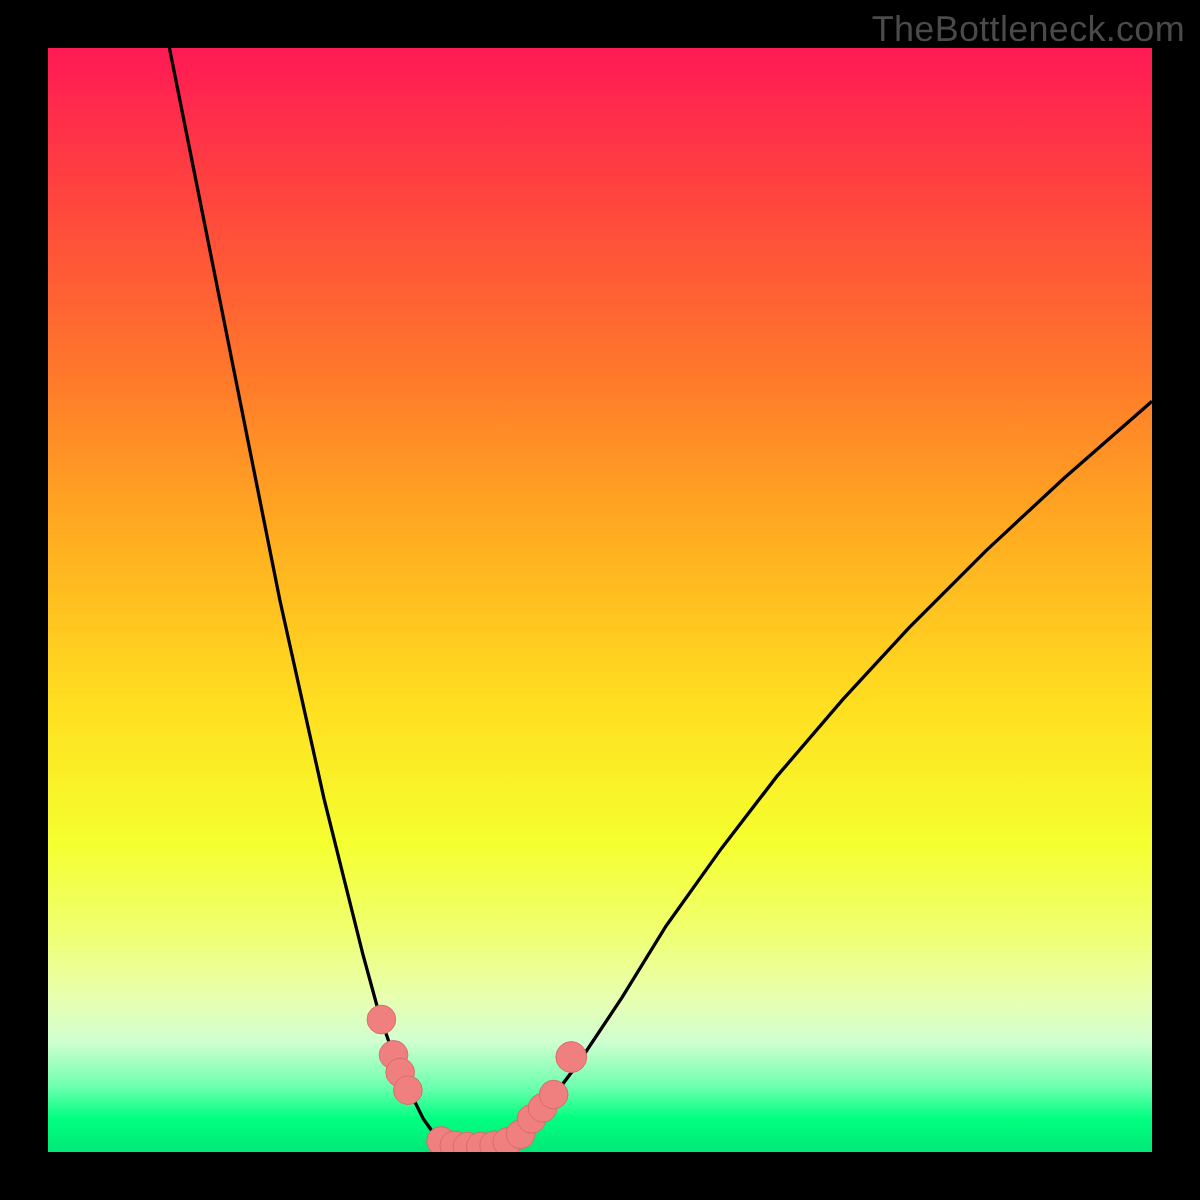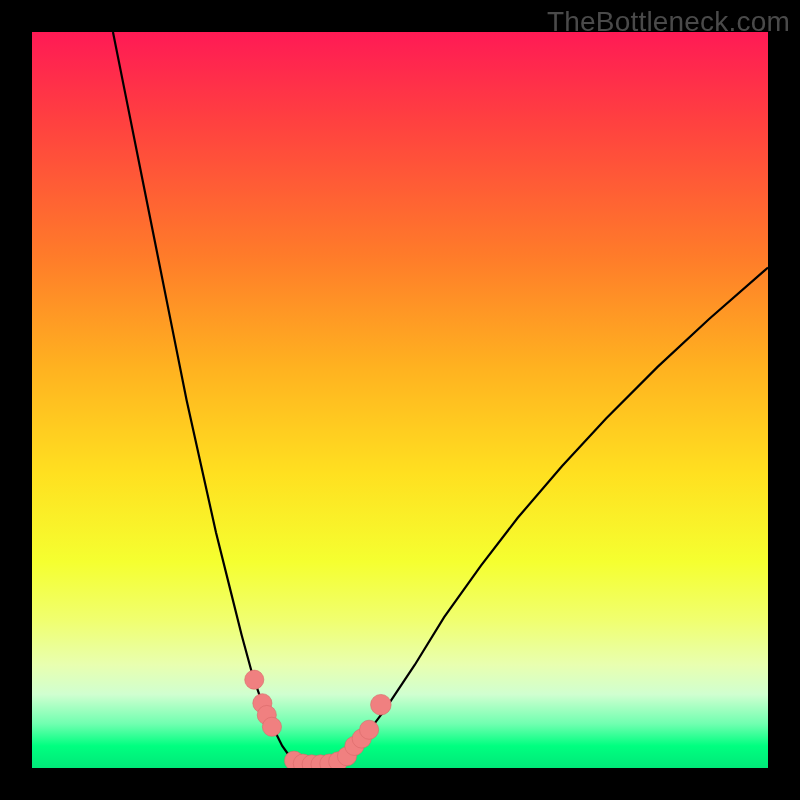--- a/index.html
+++ b/index.html
@@ -40,21 +40,21 @@
       #70ffb0 94%,
       #00ff80 97%,
       #00e878 100%
     );
   }
   .watermark {
     position: absolute;
     top: 6px;
     right: 10px;
     color: #4a4a4a;
-    font-size: 28px;
+    font-size: 24px;
     font-weight: 500;
     letter-spacing: 0.2px;
     z-index: 10;
   }
   svg.curve {
     position: absolute;
     left: 0;
     top: 0;
     width: 736px;
     height: 736px;

